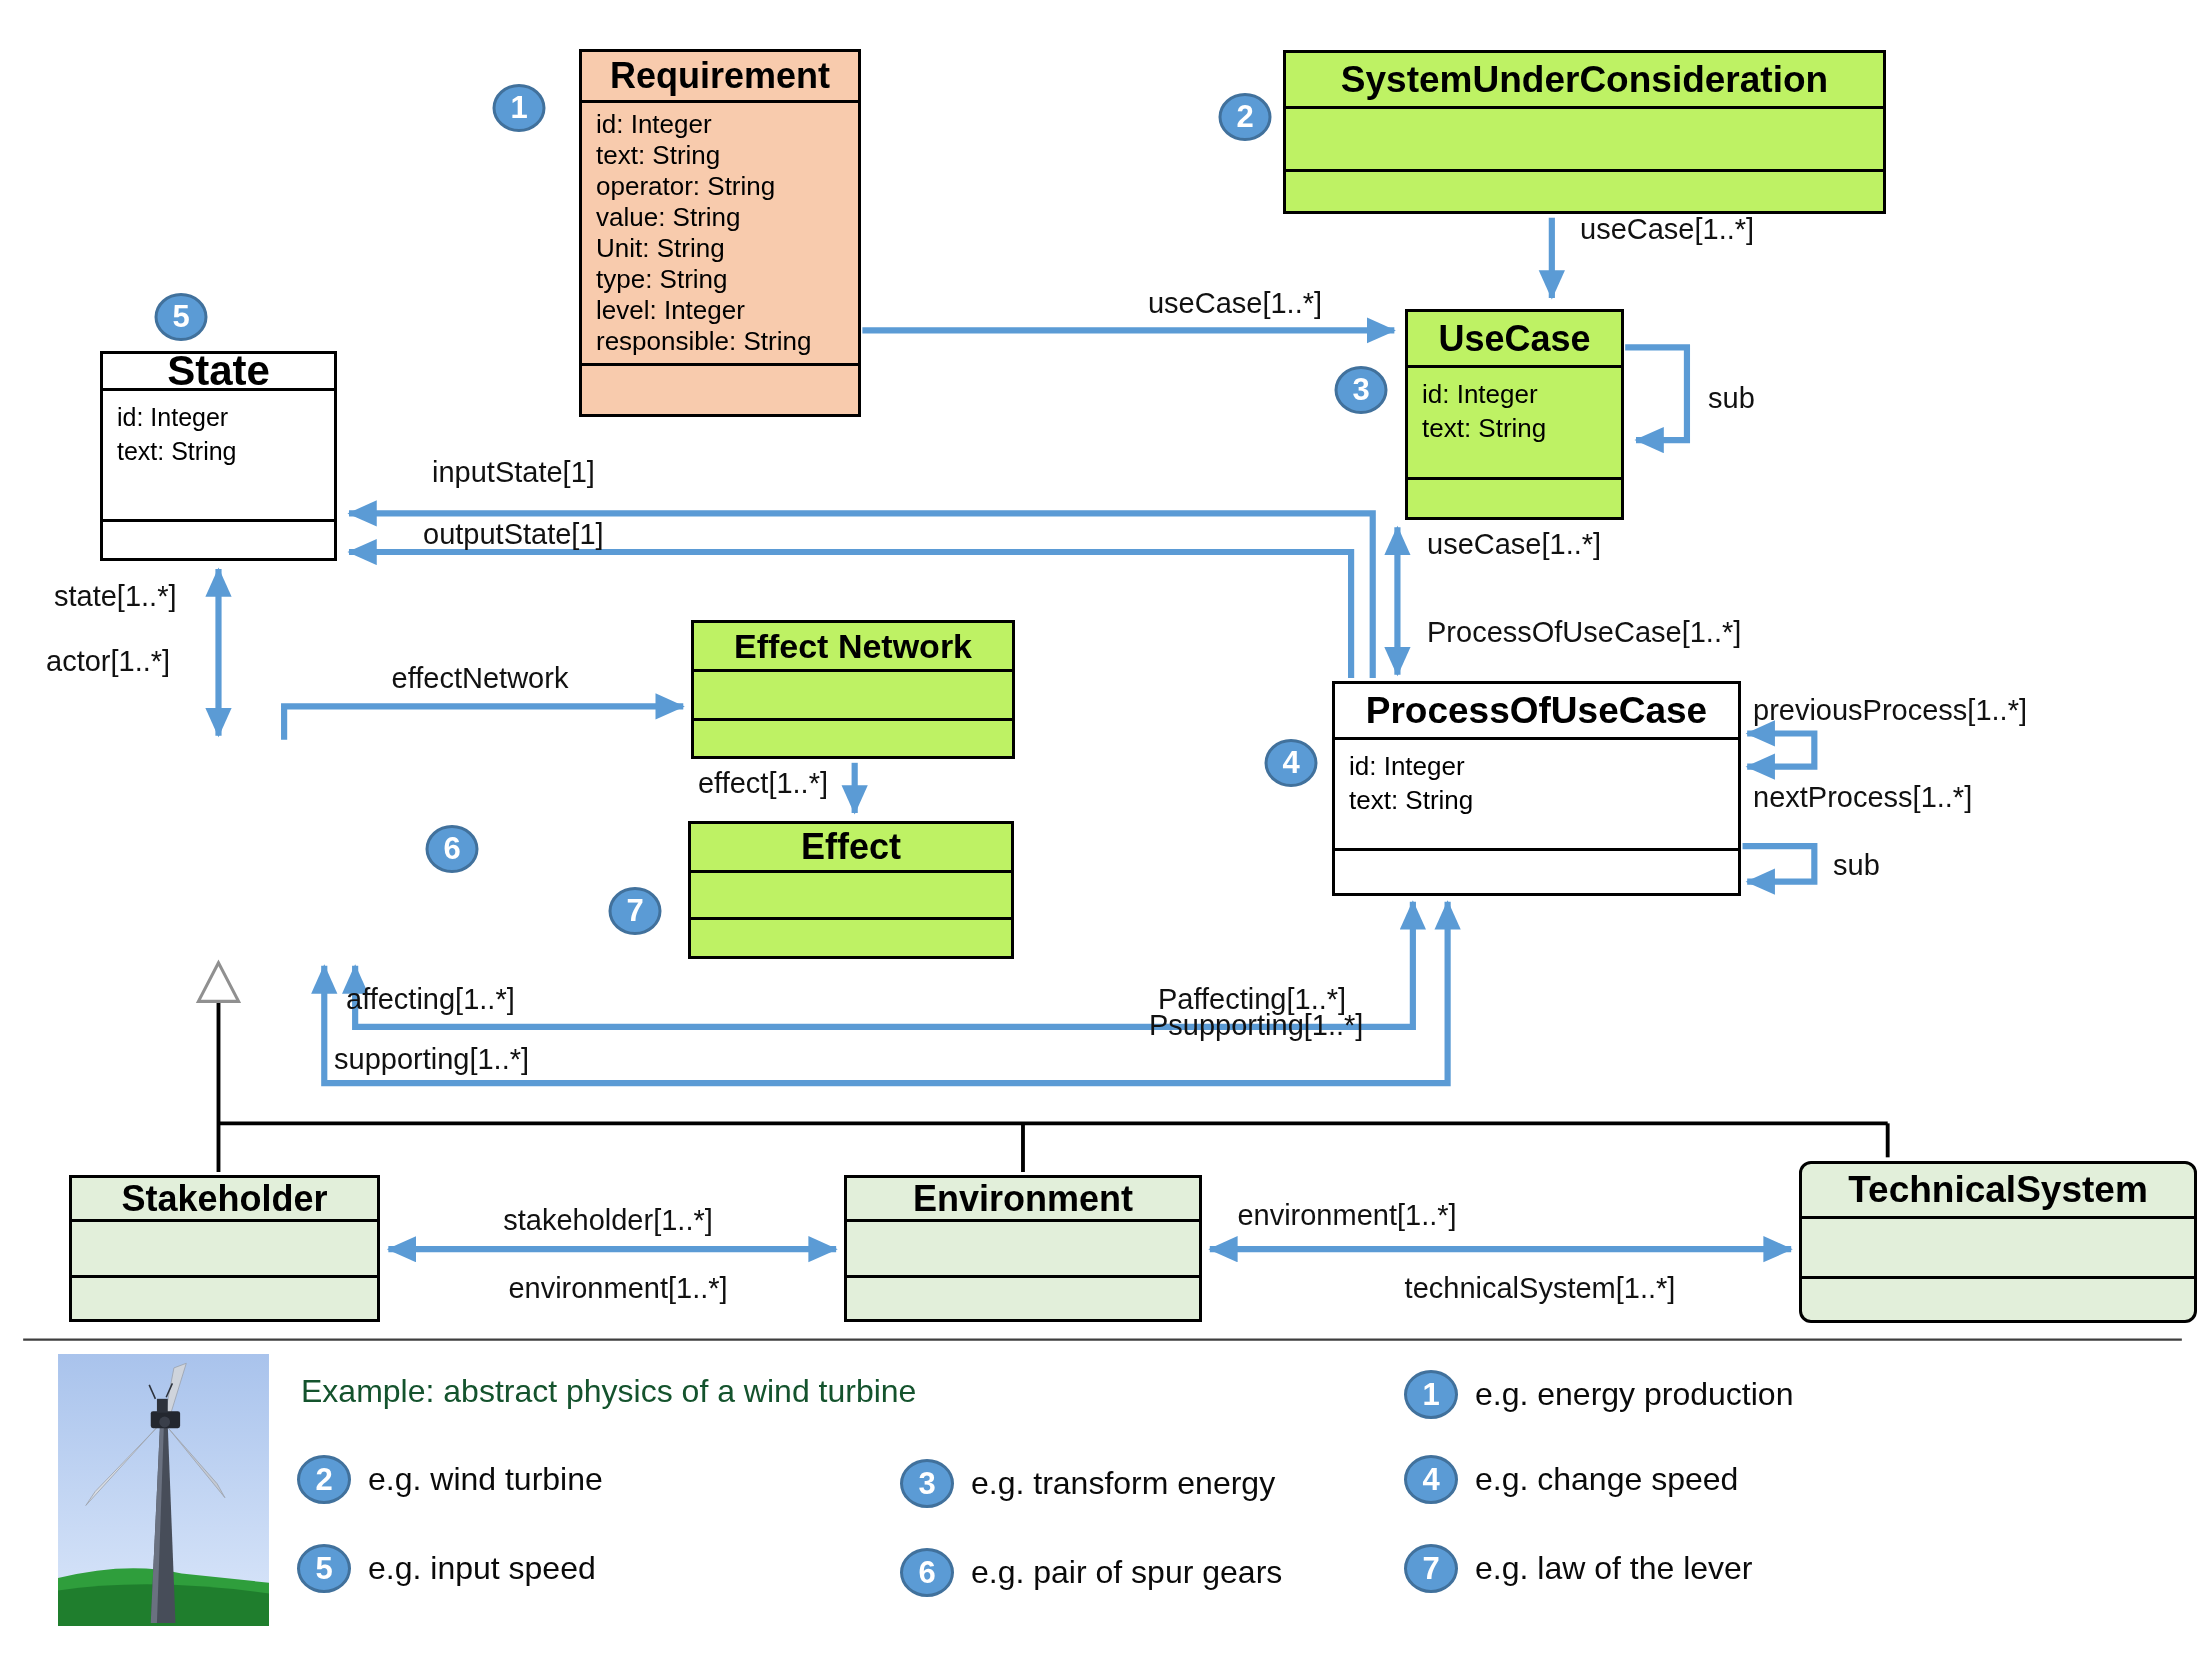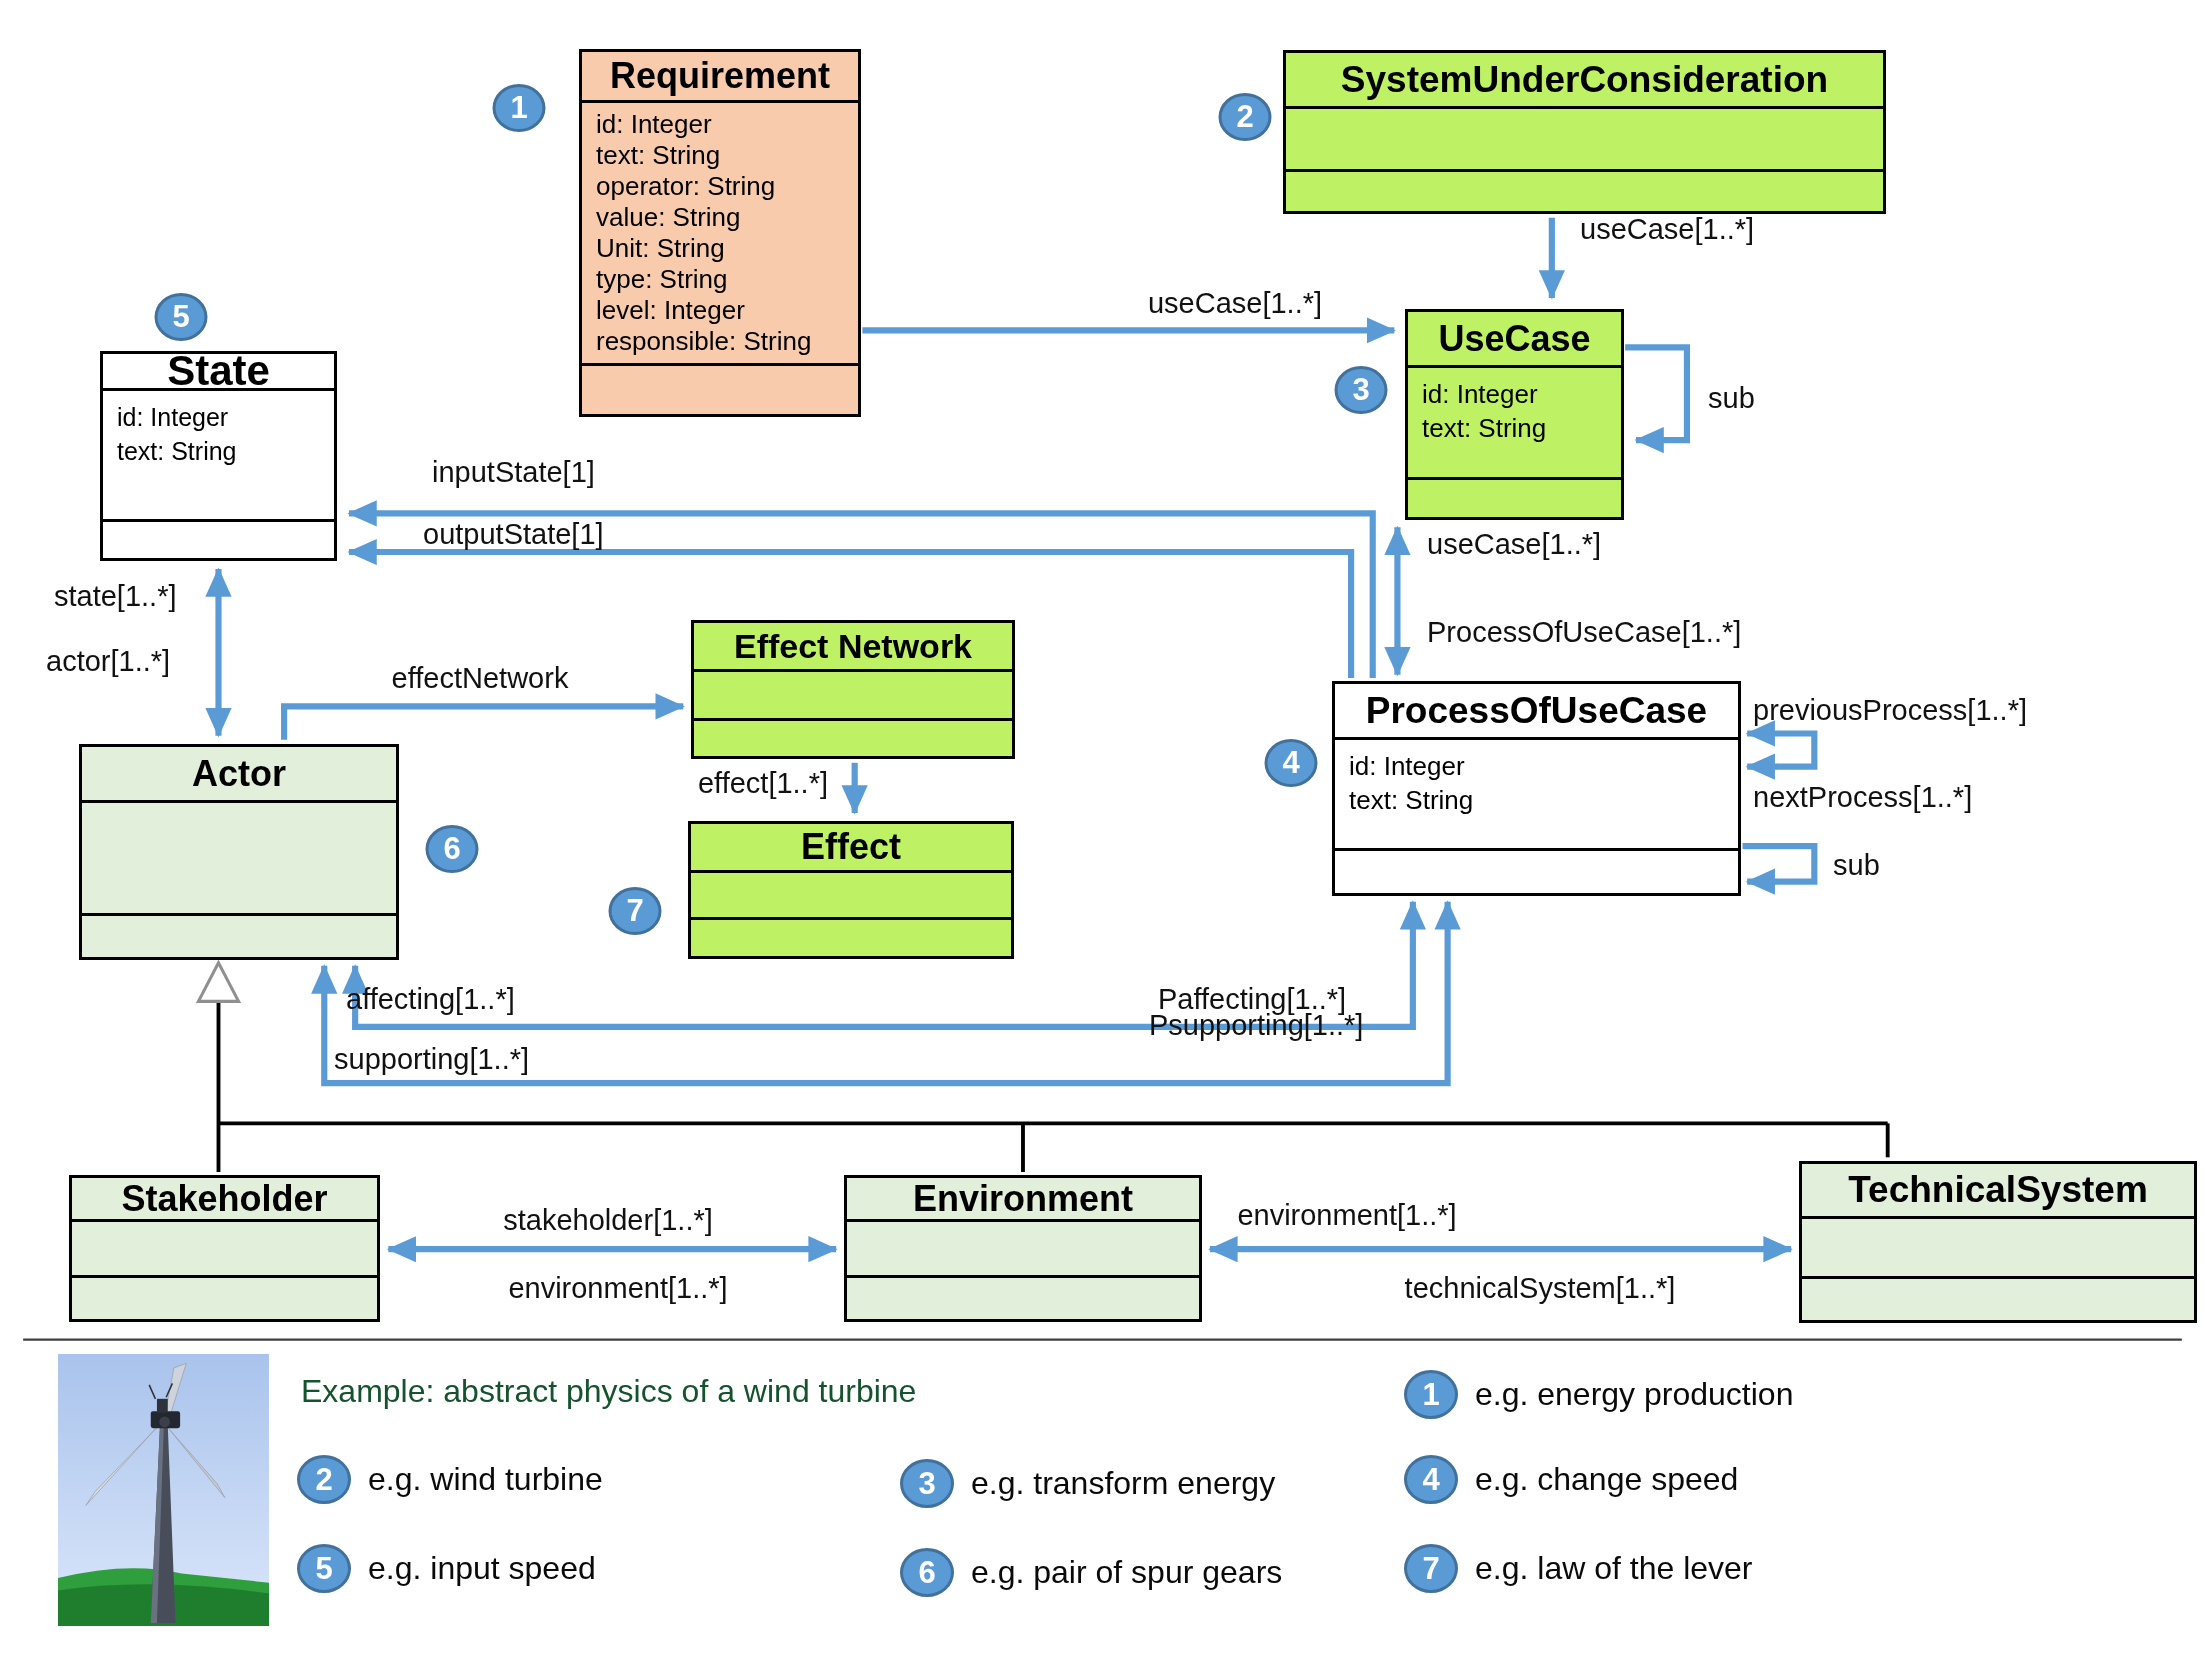--- a/index.html
+++ b/index.html
@@ -124,39 +124,34 @@
 
   <div class="uml fill-white" style="left:1332px;top:681px;width:409px;height:215px;">
     <div class="sec-title" style="height:56px;font-size:37px;">ProcessOfUseCase</div>
     <div class="sec-attrs">
       <span class="attr-line">id: Integer</span>
       <span class="attr-line">text: String</span>
     </div>
     <div class="sec-ops" style="height:42px;"></div>
   </div>
 
-  <div class="uml fill-green" style="left:79px;top:744px;width:320px;height:216px;">
-    <div class="sec-title" style="height:56px;font-size:36px;">Actor</div>
-    <div class="sec-attrs"></div>
-    <div class="sec-ops" style="height:41px;"></div>
-  </div>
 
   <div class="uml fill-green" style="left:69px;top:1175px;width:311px;height:147px;">
     <div class="sec-title" style="height:44px;font-size:36px;">Stakeholder</div>
     <div class="sec-attrs"></div>
     <div class="sec-ops" style="height:41px;"></div>
   </div>
 
   <div class="uml fill-green" style="left:844px;top:1175px;width:358px;height:147px;">
     <div class="sec-title" style="height:44px;font-size:36px;">Environment</div>
     <div class="sec-attrs"></div>
     <div class="sec-ops" style="height:41px;"></div>
   </div>
 
-  <div class="uml fill-green" style="left:1799px;top:1161px;width:398px;height:162px;">
+  <div class="uml fill-green" style="left:1799px;top:1161px;width:398px;height:162px;border-radius:12px;">
     <div class="sec-title" style="height:55px;font-size:37px;">TechnicalSystem</div>
     <div class="sec-attrs"></div>
     <div class="sec-ops" style="height:41px;"></div>
   </div>
 
   <span class="lbl anc-c" style="left:1235px;top:303px;">useCase[1..*]</span>
   <span class="lbl anc-l" style="left:1580px;top:229px;">useCase[1..*]</span>
   <span class="lbl anc-l" style="left:1708px;top:398px;">sub</span>
   <span class="lbl anc-l" style="left:1427px;top:544px;">useCase[1..*]</span>
   <span class="lbl anc-l" style="left:1427px;top:632px;">ProcessOfUseCase[1..*]</span>

